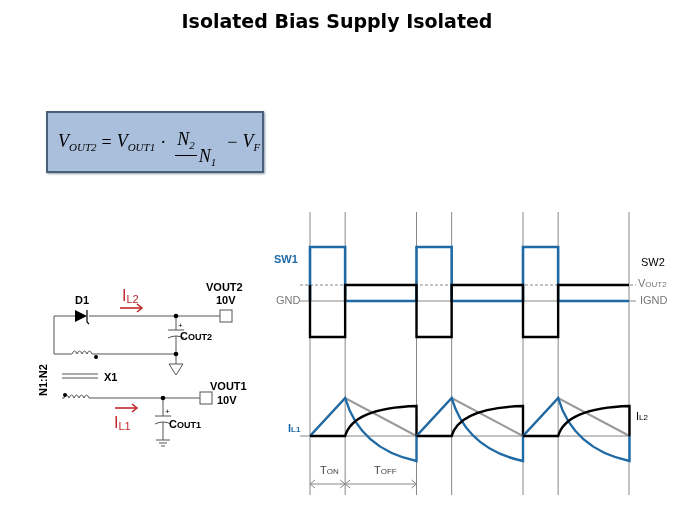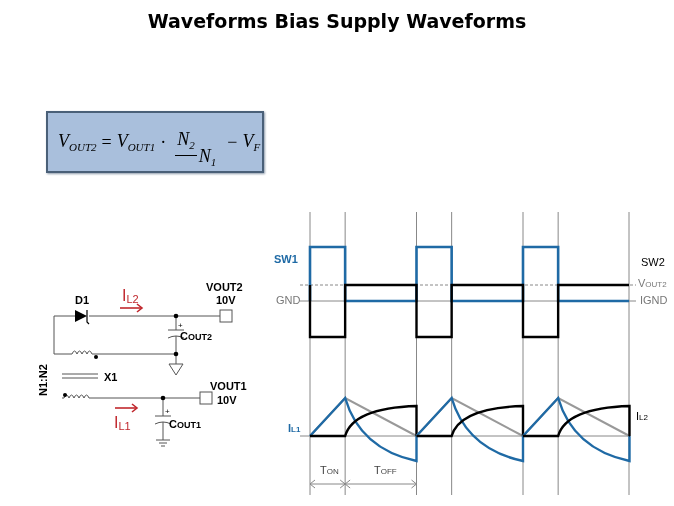--- a/index.html
+++ b/index.html
@@ -11,21 +11,21 @@
   .frac { display:inline-flex; flex-direction:row; align-items:center; margin:0 4px; }
   .frac .num { border-bottom:1px solid #000; padding:0 2px; line-height:20px; }
   .frac .den { line-height:20px; padding:0 2px;margin-top:33px; }
   .op { font-style:normal; margin:0 5px; }
   svg { position:absolute; left:0; top:0; }
   .lbl { font-family:"Liberation Sans", sans-serif; }
 </style>
 </head>
 <body>
 
-<div class="title">Waveforms Bias Supply Waveforms</div>
+<div class="title">Isolated Bias Supply Isolated</div>
 
 <div class="formula-box">
   <div class="formula">
     <span><span>V</span><sub>OUT2</sub></span>
     <span class="op">=</span>
     <span><span>V</span><sub>OUT1</sub></span>
     <span class="op">·</span>
     <span class="frac">
       <span class="num"><span>N</span><sub>2</sub></span>
       <span class="den"><span>N</span><sub>1</sub></span>

